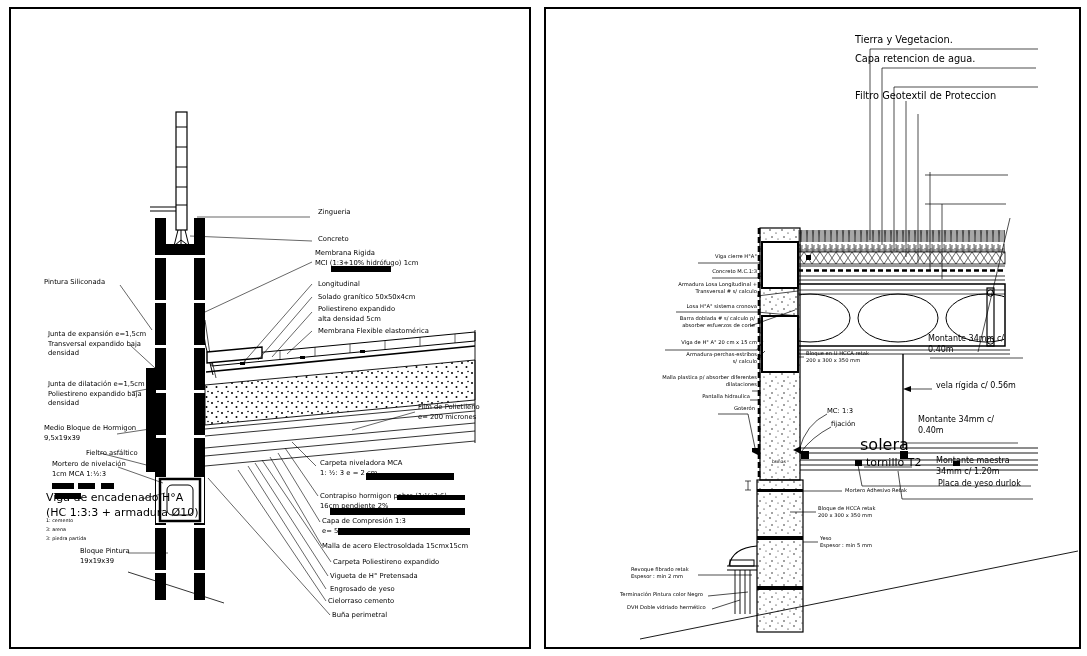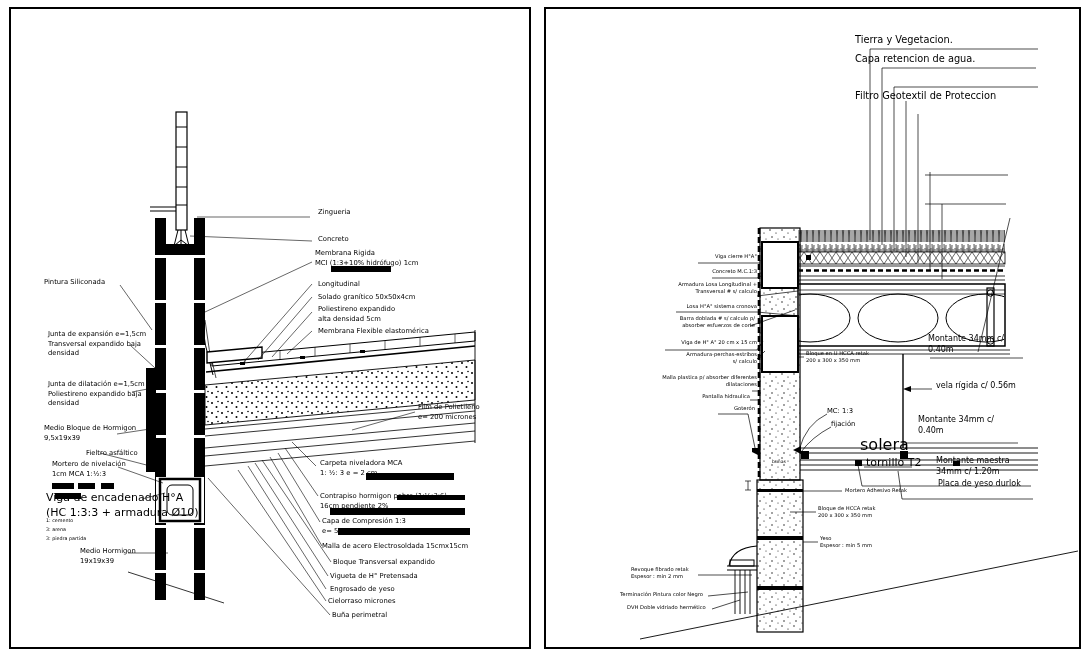--- a/index.html
+++ b/index.html
@@ -255,35 +255,35 @@
   <div class="lbl" style="left:44px;top:424px">Medio Bloque de Hormigon
 9,5x19x39</div>
   <div class="lbl" style="left:86px;top:449px">Fieltro asfáltico</div>
   <div class="lbl" style="left:52px;top:460px">Mortero de nivelación
 1cm MCA 1:½:3</div>
   <div class="lbl fs75" style="left:46px;top:491px">Viga de encadenado H°A
 (HC 1:3:3 + armadura Ø10)</div>
   <div class="lbl fs48" style="left:46px;top:516px">1: cemento
 3: arena
 3: piedra partida</div>
-  <div class="lbl" style="left:80px;top:547px">Medio Hormigon
+  <div class="lbl" style="left:80px;top:547px">Bloque Pintura
 19x19x39</div>
   <div class="lbl" style="left:418px;top:403px">Film de Polietileno
 e= 200 micrones</div>
   <div class="lbl" style="left:320px;top:459px">Carpeta niveladora MCA
 1: ½: 3 e = 2 cm</div>
   <div class="lbl" style="left:320px;top:492px">Contrapiso hormigon pobre (1:½:3:6)
 16cm pendiente 2%</div>
   <div class="lbl" style="left:322px;top:517px">Capa de Compresión  1:3
 e= 5cm</div>
   <div class="lbl" style="left:322px;top:542px">Malla de acero Electrosoldada 15cmx15cm</div>
-  <div class="lbl" style="left:333px;top:558px">Bloque Transversal expandido</div>
+  <div class="lbl" style="left:333px;top:558px">Carpeta Poliestireno expandido</div>
   <div class="lbl" style="left:330px;top:572px">Vigueta de H° Pretensada</div>
   <div class="lbl" style="left:330px;top:585px">Engrosado de yeso</div>
-  <div class="lbl" style="left:328px;top:597px">Cielorraso micrones</div>
+  <div class="lbl" style="left:328px;top:597px">Cielorraso cemento</div>
   <div class="lbl" style="left:332px;top:611px">Buña perimetral</div>
 
   <div class="lbl fs95 tc" style="left:855px;top:33px;width:215px">Tierra y Vegetacion.</div>
   <div class="lbl fs95 tc" style="left:855px;top:52px;width:215px">Capa retencion de agua.</div>
   <div class="lbl fs95 tc" style="left:855px;top:89px;width:220px">Filtro Geotextil de Proteccion</div>
 
   <div class="lbl fs5 tr" style="right:330px;top:253px">Viga cierre H°A°</div>
   <div class="lbl fs5 tr" style="right:330px;top:268px">Concreto M.C.1:3</div>
   <div class="lbl fs5 tr" style="right:330px;top:281px">Armadura Losa Longitudinal +
 Transversal # s/ calculo</div>

